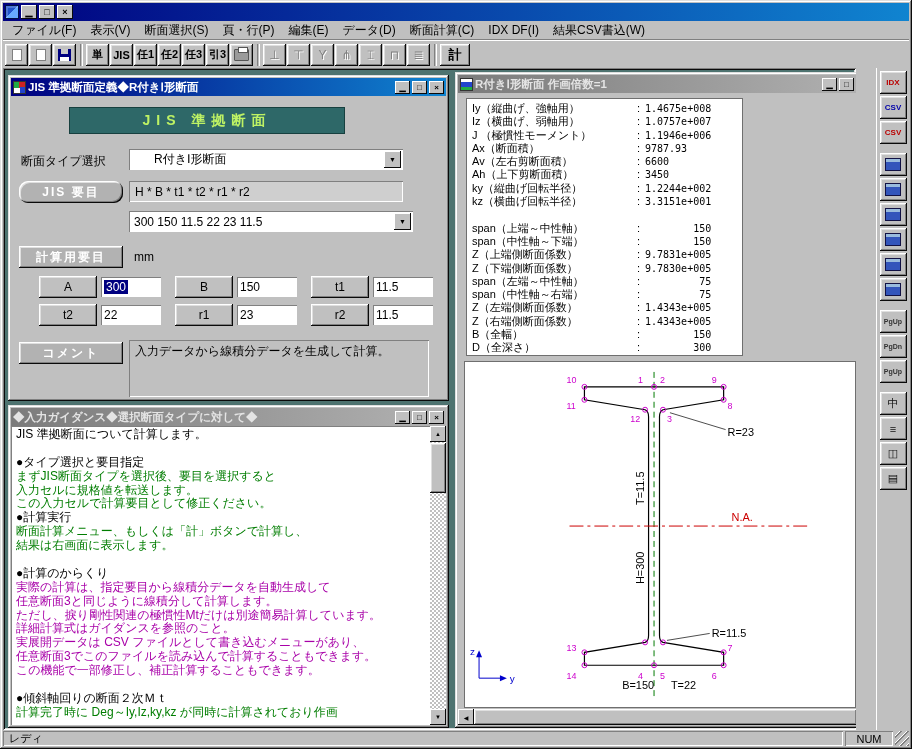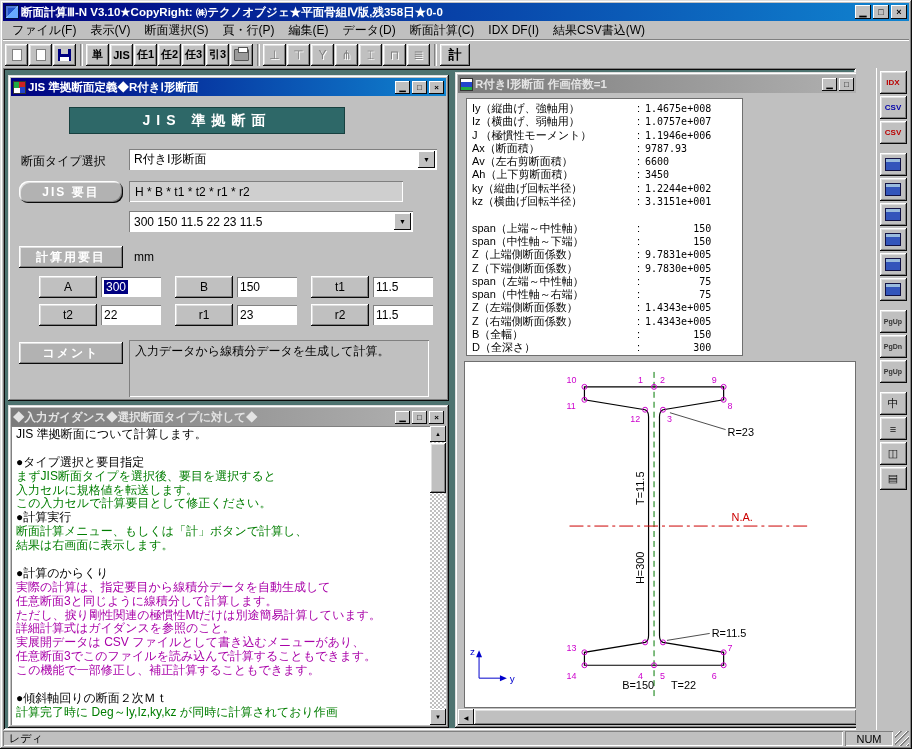--- a/index.html
+++ b/index.html
@@ -38,21 +38,21 @@
   .wtitle .wtext{font-size:11.5px;font-weight:bold;flex:1;white-space:nowrap;overflow:hidden;}
   .wtitle.active .wtext{color:#fff;}
   .wtitle.inactive .wtext{color:#e4e4e4;}
   .wbtn{width:15px;height:13px;background:#c0c0c0;display:flex;align-items:center;justify-content:center;font-size:8px;font-weight:bold;color:#000;}
   .wicon{width:13px;height:13px;}
   .wicon.tbl{background:conic-gradient(#cc2222 0 25%,#2244cc 0 50%,#fff 0 75%,#22aa44 0);border:1px solid #333;}
   .wicon.drw{background:linear-gradient(180deg,#fff 0 30%,#2244cc 0 70%,#22aa44 0);border:1px solid #333;}
   .wcontent{flex:1;position:relative;overflow:hidden;background:#c0c0c0;}
   
   .banner{position:absolute;left:58px;top:11px;width:276px;height:27px;background:#2e6868;border:1px solid #17403f;
-          color:#ffffff;display:flex;align-items:center;justify-content:center;font-size:14px;font-weight:bold;letter-spacing:6px;}
+          color:#bef264;display:flex;align-items:center;justify-content:center;font-size:14px;font-weight:bold;letter-spacing:6px;}
   .lbl{position:absolute;font-size:12px;color:#000;white-space:nowrap;}
   .gbtn{position:absolute;width:104px;height:22px;background:#b2b2b2;color:#fff;font-size:12px;font-weight:bold;
         display:flex;align-items:center;justify-content:center;letter-spacing:2px;}
   .combo{position:absolute;height:21px;background:#fff;display:flex;align-items:center;font-size:12px;}
   .combo .cval{flex:1;padding-left:5px;white-space:nowrap;overflow:hidden;}
   .combo .cbtn{width:17px;height:17px;margin-right:2px;background:#c0c0c0;display:flex;align-items:center;justify-content:center;font-size:7px;}
   .field{position:absolute;height:21px;background:#cfcfcf;font-size:12px;display:flex;align-items:center;padding-left:6px;white-space:nowrap;}
   .fname{position:absolute;width:58px;height:22px;background:#c0c0c0;display:flex;align-items:center;justify-content:center;font-size:12px;}
   .finput{position:absolute;width:60px;height:20px;background:#fff;font-size:12px;display:flex;align-items:center;padding:0 3px;}
   .hl{background:#000080;color:#fff;padding:0 2px;}
@@ -92,21 +92,20 @@
   .grip{width:14px;background:
     repeating-linear-gradient(135deg,transparent 0 3px,#fff 3px 4px,#808080 4px 5px);}
 </style>
 </head>
 <body>
 
 <div class="main">
 
   <div class="titlebar">
     <div class="appicon"></div>
-    <div class="title">断面計算Ⅲ-N V3.10★CopyRight: ㈱テクノオブジェ★平面骨組Ⅳ版,残358日★0-0</div>
     <div class="tbtn r1">▁</div>
     <div class="tbtn r1">□</div>
     <div class="tbtn r1">×</div>
   </div>
 
   <div class="menubar">
     <div class="mitem">ファイル(F)</div>
     <div class="mitem">表示(V)</div>
     <div class="mitem">断面選択(S)</div>
     <div class="mitem">頁・行(P)</div>
@@ -156,21 +155,21 @@
         <div class="wtitle active">
           <div class="wicon tbl"></div>
           <div class="wtext">JIS 準拠断面定義◆R付きⅠ形断面</div>
           <div class="wbtn r1">▁</div>
           <div class="wbtn r1">□</div>
           <div class="wbtn r1">×</div>
         </div>
         <div class="wcontent">
           <div class="banner">JIS 準拠断面</div>
           <div class="lbl" style="left:10px;top:57px;">断面タイプ選択</div>
-          <div class="combo s1" style="left:118px;top:53px;width:308px;">
+          <div class="combo s1" style="left:118px;top:53px;width:274px;padding-left:20px;">
             <span class="cval">R付きⅠ形断面</span>
             <span class="cbtn r1">▼</span>
           </div>
           <div class="gbtn r2" style="left:8px;top:85px;border-radius:9px;">JIS 要目</div>
           <div class="field s1" style="left:118px;top:85px;width:274px;">H * B * t1 * t2 * r1 * r2</div>
           <div class="combo s1" style="left:118px;top:115px;width:284px;">
             <span class="cval">300 150 11.5 22 23 11.5</span>
             <span class="cbtn r1">▼</span>
           </div>
           <div class="gbtn r2" style="left:8px;top:150px;">計算用要目</div>

